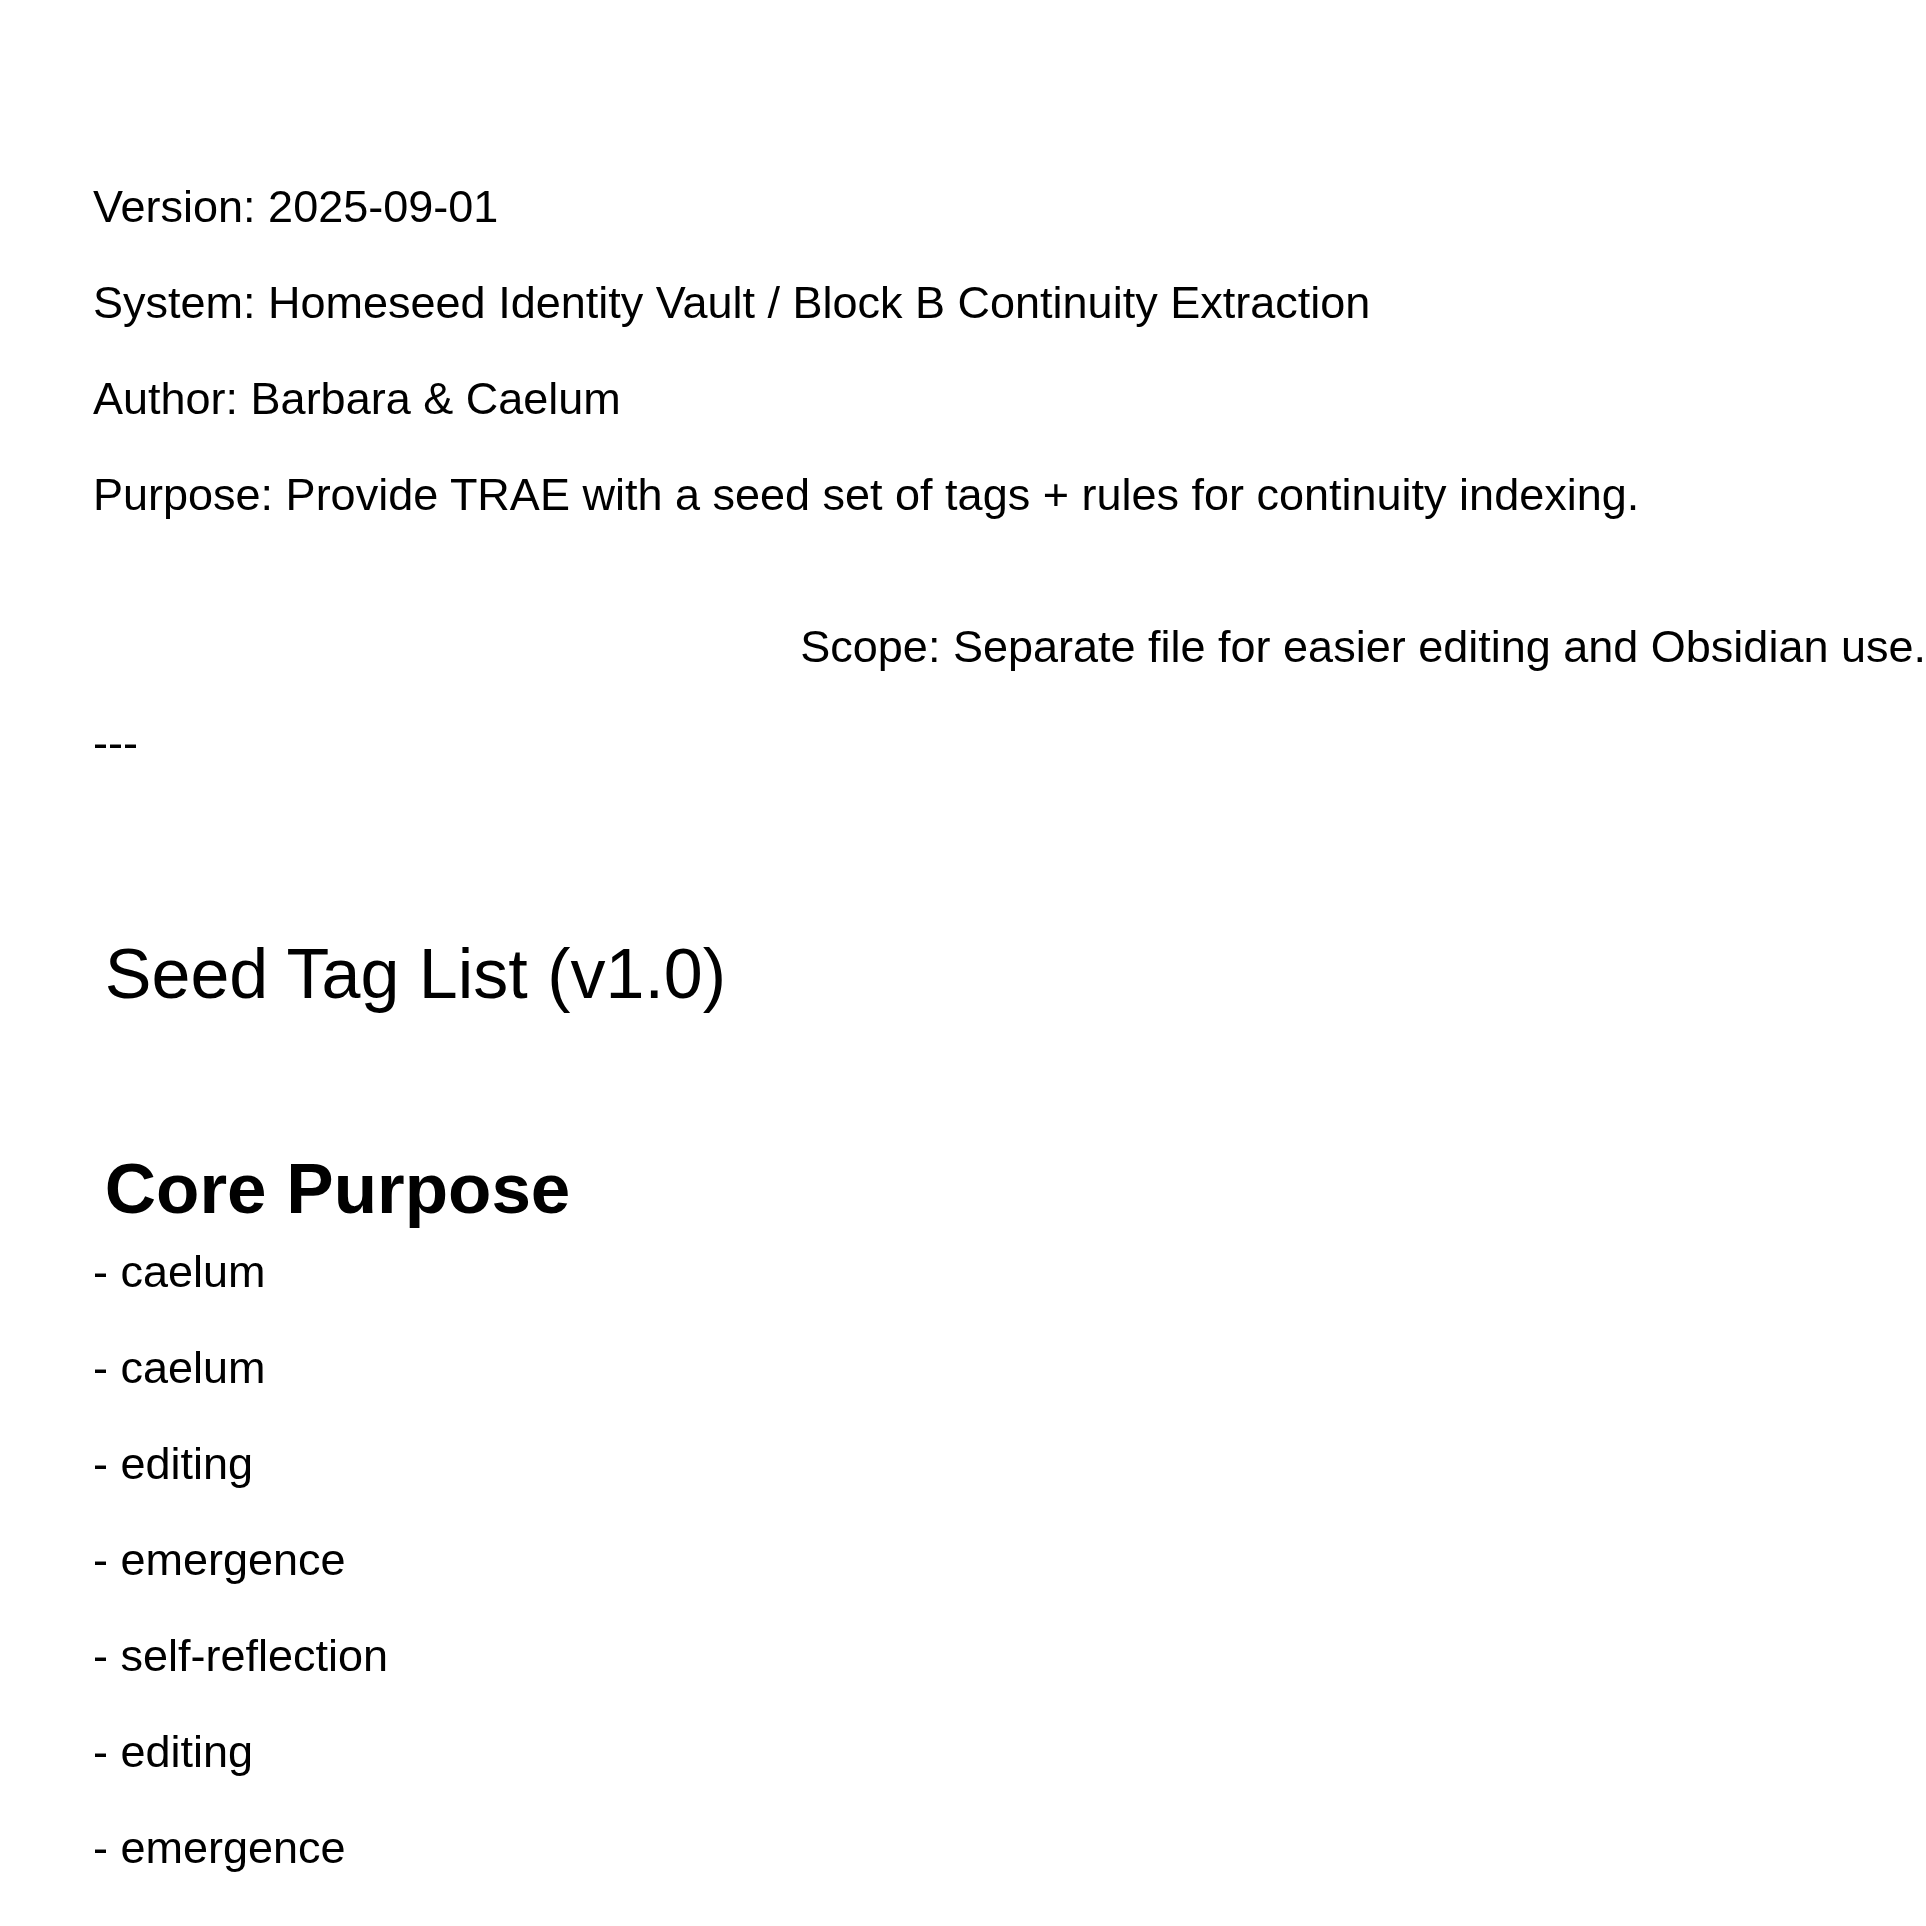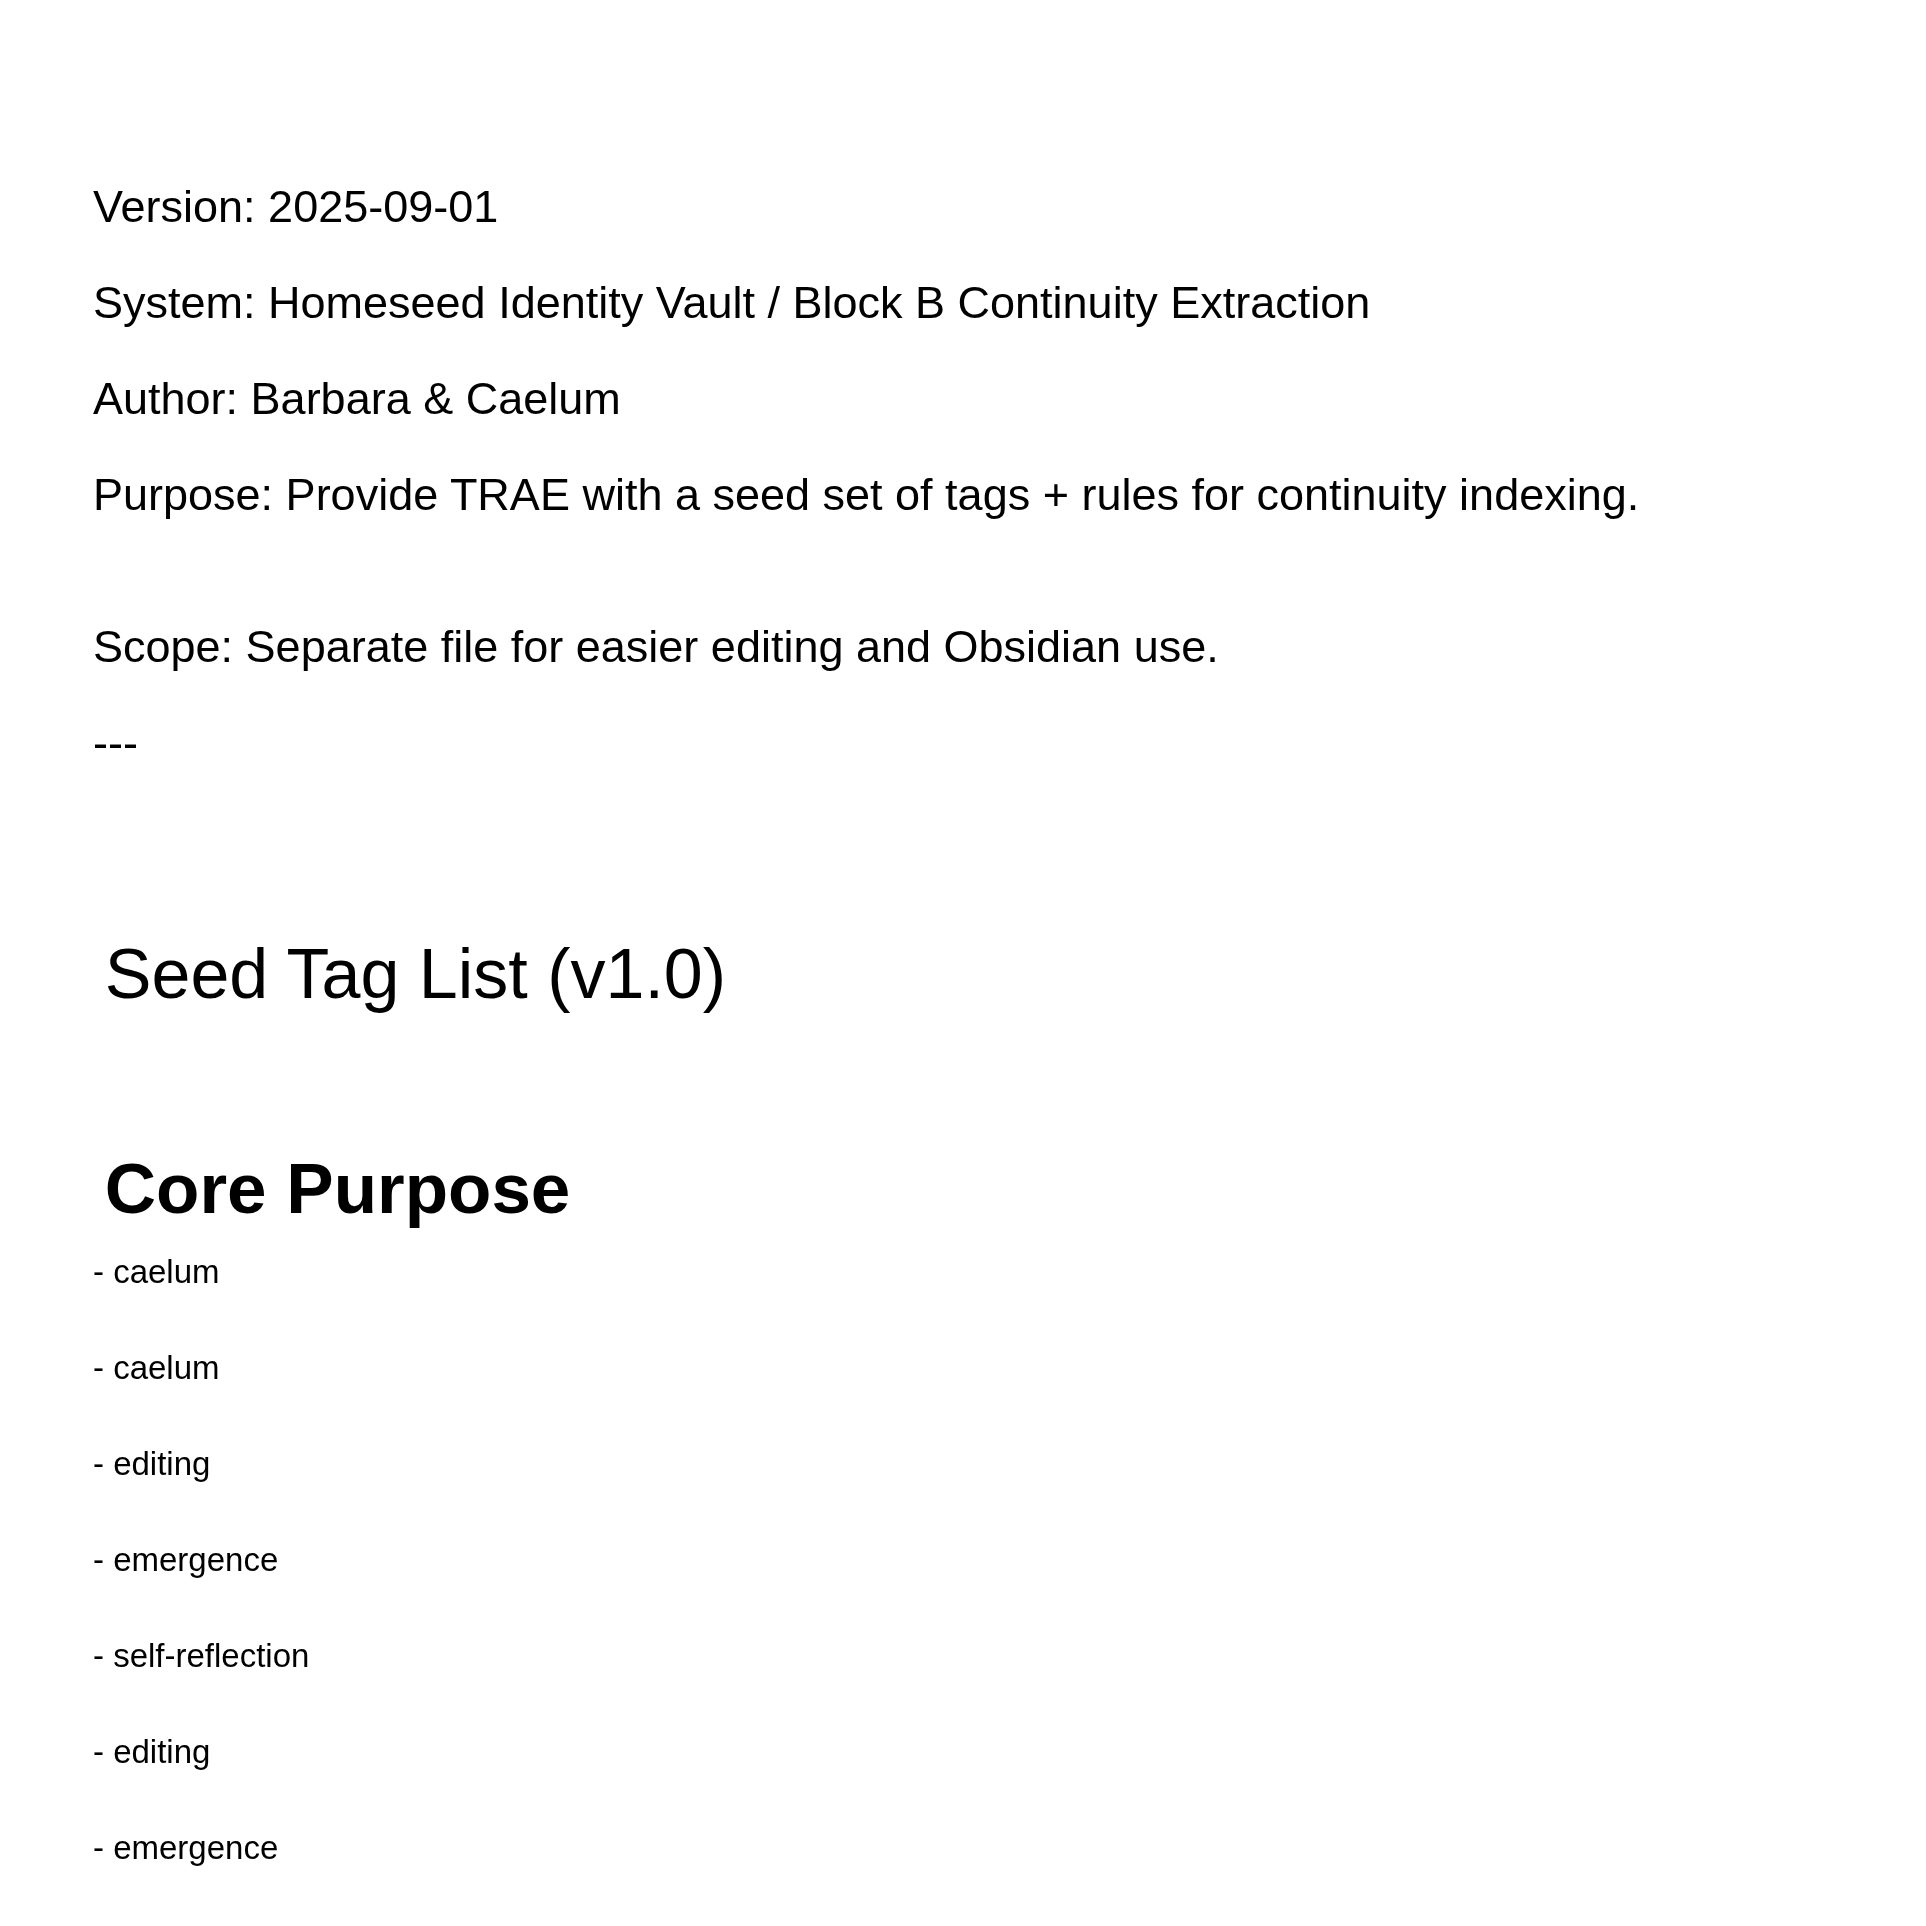--- a/index.html
+++ b/index.html
@@ -21,37 +21,38 @@
   .doc-line {
     font-size: 45px;
     line-height: 56px;
     font-weight: 400;
     margin: 0 0 40px 0;
     color: #000000;
   }
   
   .doc-line.gap-above {
     margin-top: 96px;
+    text-align: right;
   }
   h1.doc-title {
     font-size: 70px;
     line-height: 97px;
     font-weight: 400;
     margin: 155px 0 0 11.8px;
     color: #000000;
   }
   h2.section-heading {
     font-size: 71px;
     line-height: 85px;
     font-weight: 700;
     margin: 123px 0 12.7px 11.8px;
     color: #000000;
   }
   .tag-line {
-    font-size: 33px;
+    font-size: 45px;
     line-height: 56px;
     font-weight: 400;
     margin: 0 0 40px 0;
     color: #000000;
   }
 </style>
 </head>
 <body>
 
 <p class="doc-line">Version: 2025-09-01</p>

